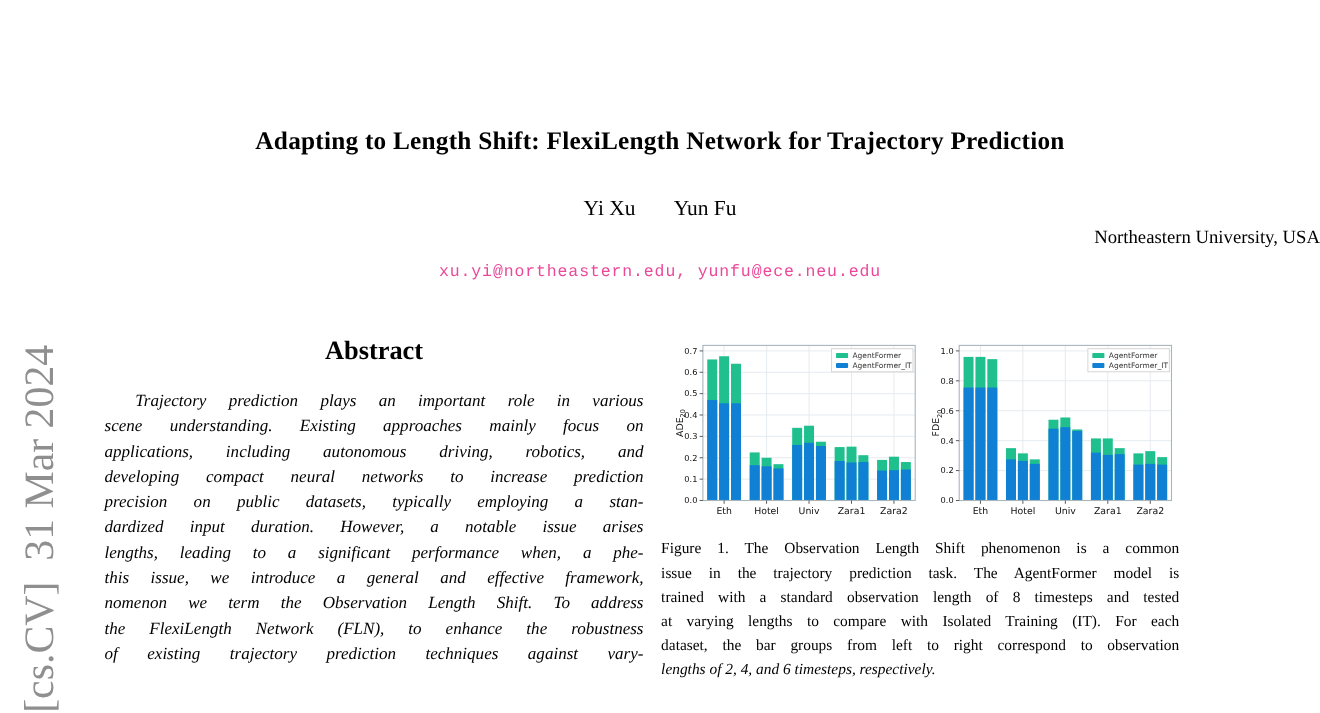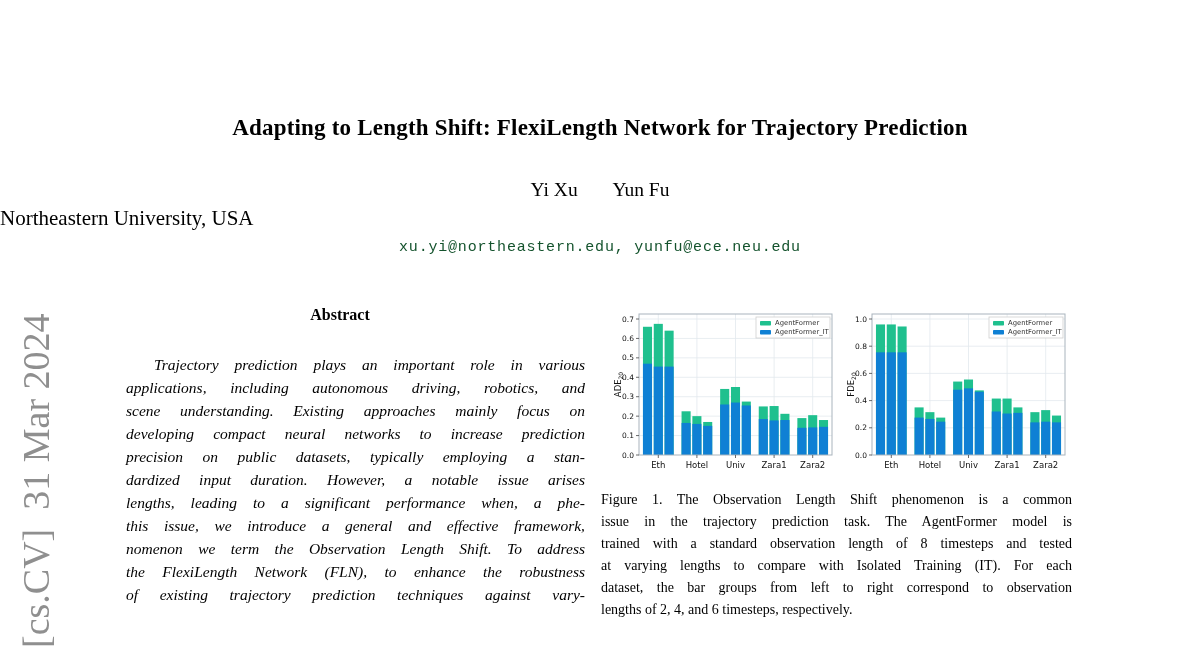--- a/index.html
+++ b/index.html
@@ -13,60 +13,60 @@
     position:absolute; left:0; top:100px; width:1200px;
     text-align:center; font-size:23px; font-weight:bold; letter-spacing:.2px;
   }
   .authors {
     position:absolute; left:0; top:179px; width:1200px;
     text-align:center; font-size:19.5px;
   }
   .authors .author + .author { margin-left:30px; }
   .affiliation {
     position:absolute; left:0; top:206px; width:1200px;
-    text-align:left; font-size:21px;
+    text-align:right; font-size:17px;
   }
   .emails {
     position:absolute; left:0; top:239px; width:1200px; text-align:center;
     font-family:"Liberation Mono", "DejaVu Sans Mono", monospace;
-    font-size:15px; letter-spacing:.8px; color:#14532d;
+    font-size:15px; letter-spacing:.8px; color:#ec4899;
   }
 
   
   .watermark {
     position:absolute; left:14px; top:648px;
     transform:rotate(-90deg); transform-origin:left top;
     white-space:pre; font-size:38px; line-height:44px; color:#8f8f8f;
     font-family:"Liberation Serif", serif;
   }
 
   
   .abstract-heading {
     position:absolute; left:95px; top:306px; width:490px;
-    text-align:center; font-size:16px; font-weight:bold;
+    text-align:center; font-size:24px; font-weight:bold;
   }
   .abstract-body {
     position:absolute; left:95px; top:353px; width:490px;
     font-style:italic; font-size:15.5px; line-height:23px;
   }
-  .abstract-body .tline { text-align:justify; text-align-last:justify;margin-left:31px; }
+  .abstract-body .tline { text-align:justify; text-align-last:justify; }
   .abstract-body .tline:first-child { text-indent:28px; }
 
   
   .figure-charts {
     position:absolute; left:610px; top:301px; width:462px;
     display:flex; flex-direction:row; gap:8px;
   }
   .figure-charts svg { display:block; }
   .figure-caption {
     position:absolute; left:601px; top:489px; width:471px;
     font-size:14px; line-height:22px;
   }
   .figure-caption .tline { text-align:justify; text-align-last:justify; }
-  .figure-caption .tline:last-child { text-align-last:auto; }
+  .figure-caption .tline:last-child { text-align-last:auto;font-style:italic; }
 </style>
 </head>
 <body>
 
 <div id="page">
 
   <h1 class="title">Adapting to Length Shift: FlexiLength Network for Trajectory Prediction</h1>
 
   <div class="authors">
     <span class="author">Yi Xu</span>
@@ -76,22 +76,22 @@
   <div class="affiliation">Northeastern University, USA</div>
 
   <div class="emails">xu.yi@northeastern.edu, yunfu@ece.neu.edu</div>
 
   <div class="watermark">[cs.CV]  31 Mar 2024</div>
 
   <div class="abstract-heading">Abstract</div>
 
   <div class="abstract-body">
       <div class="tline">Trajectory prediction plays an important role in various</div>
+      <div class="tline">scene understanding. Existing approaches mainly focus on</div>
       <div class="tline">applications, including autonomous driving, robotics, and</div>
-      <div class="tline">scene understanding. Existing approaches mainly focus on</div>
       <div class="tline">developing compact neural networks to increase prediction</div>
       <div class="tline">precision on public datasets, typically employing a stan-</div>
       <div class="tline">dardized input duration. However, a notable issue arises</div>
       <div class="tline">lengths, leading to a significant performance when, a phe-</div>
       <div class="tline">this issue, we introduce a general and effective framework,</div>
       <div class="tline">nomenon we term the Observation Length Shift. To address</div>
       <div class="tline">the FlexiLength Network (FLN), to enhance the robustness</div>
       <div class="tline">of existing trajectory prediction techniques against vary-</div>
     </div>
 

